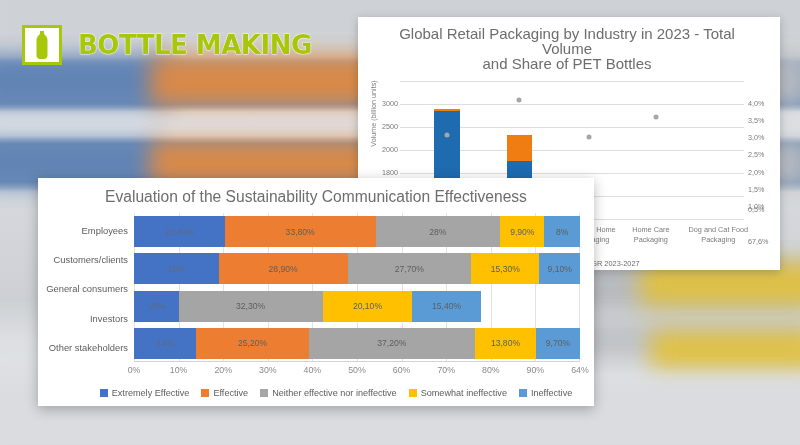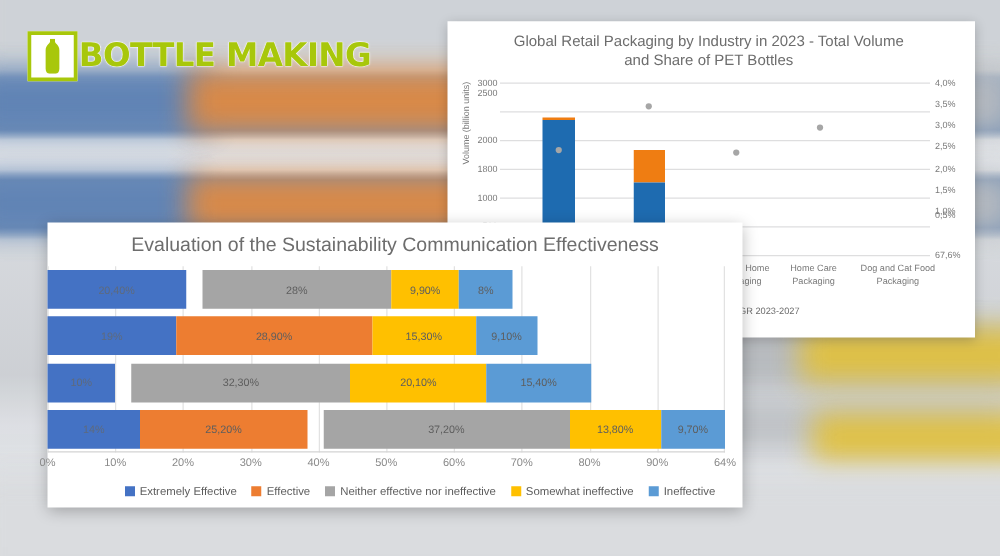--- a/index.html
+++ b/index.html
@@ -46,21 +46,21 @@
   .bd-yellow-1 { left: 640px; top: 262px; width: 200px; height: 44px;  background: #e2c13b; }
   .bd-yellow-2 { left: 650px; top: 330px; width: 200px; height: 40px;  background: #e2c13b; }
   .bd-blue-l1  { left: -20px; top: 56px;  width: 190px; height: 50px;  background: #5f83b5; }
   .bd-blue-l2  { left: -20px; top: 140px; width: 180px; height: 46px;  background: #5f83b5; }
   .bd-top      { left: -20px; top: -30px; width: 860px; height: 90px;  background: #cfd3d7; }
   .bd-bottom   { left: -20px; top: 380px; width: 860px; height: 90px;  background: #d9dbde; }
 
   
   .logo {
     position: absolute; left: 22px; top: 25px;
-    display: flex; align-items: center; gap: 1px;
+    display: flex; align-items: center; gap: 16px;
     z-index: 40;
   }
   .logo-mark {
     width: 40px; height: 40px;
     background: #ffffff;
     border: 3px solid #a8c70b;
     display: flex; align-items: center; justify-content: center;
   }
   .logo-bottle { display: block; }
   .logo-text {
@@ -79,21 +79,21 @@
     position: absolute;
     left: 358px; top: 17px;
     width: 422px; height: 253px;
     background: #ffffff;
     box-shadow: 0 2px 9px rgba(0,0,0,.22);
     z-index: 10;
     padding: 6px 8px 4px 4px;
   }
   .vol-title {
     text-align: center;
-    font-size: 12px;
+    font-size: 15px;
     color: #6d6d6d;
     line-height: 15px;
     margin: 3px 14px 4px 14px;
   }
   .vol-plot-wrap {
     position: relative;
     height: 148px;
     margin: 0 2px 0 0;
     display: flex;
   }
@@ -114,20 +114,21 @@
   .vol-yticks {
     width: 26px;
     position: relative;
     font-size: 7.2px;
     color: #7a7a7a;
   }
   .vol-yticks div, .vol-y2ticks div {
     position: absolute; right: 2px;
     transform: translateY(-50%);
     white-space: nowrap;
+    margin-top: 22px;
   }
   .vol-y2ticks {
     width: 26px;
     position: relative;
     font-size: 7.2px;
     color: #7a7a7a;
   }
   .vol-y2ticks div { right: auto; left: 4px; }
   .vol-plot {
     position: relative;
@@ -219,21 +220,21 @@
   .sv-seg {
     height: 100%;
     display: flex; align-items: center; justify-content: center;
     font-size: 8.6px;
     color: #5e5e5e;
     overflow: hidden;
     white-space: nowrap;
   }
   .c0 { background: #4472c4; color: #5e6a7d; }
   .c1 { background: #ed7d31; }
-  .c2 { background: #a5a5a5; margin-left: 13px; }
+  .c2 { background: #a5a5a5; }
   .c3 { background: #ffc000; }
   .c4 { background: #5b9bd5; }
   .sv-xlabels {
     position: absolute; left: 0; right: 0; bottom: 0; height: 18px;
   }
   .sv-xlabels span {
     position: absolute; top: 3px;
     transform: translateX(-50%);
     font-size: 8.8px;
     color: #8a8a8a;
@@ -284,21 +285,21 @@
       <span>and Share of PET Bottles</span>
     </div>
 
     <div class="vol-plot-wrap">
       <div class="vol-ylabel">
         <span>Volume (billion units)</span>
       </div>
 
       <div class="vol-yticks">
         <div style="top:6px">3000</div>
-        <div style="top:14px">2500</div>
+        <div style="top:29px">2500</div>
         <div style="top:52px">2000</div>
         <div style="top:75px">1800</div>
         <div style="top:98px">1000</div>
         <div style="top:121px">500</div>
       </div>
 
       <div class="vol-plot">
         <div class="vol-grid" style="top:6px"></div>
         <div class="vol-grid" style="top:29px"></div>
         <div class="vol-grid" style="top:52px"></div>
@@ -352,20 +353,27 @@
       </div>
     </div>
   </div>
 
   <div class="card-survey">
 
     <div class="sv-title">Evaluation of the Sustainability Communication Effectiveness</div>
 
     <div class="sv-plotarea">
 
+      <div class="sv-catcol">
+        <div class="sv-cat">Employees</div>
+        <div class="sv-cat">Customers/clients</div>
+        <div class="sv-cat">General consumers</div>
+        <div class="sv-cat">Investors</div>
+        <div class="sv-cat">Other stakeholders</div>
+      </div>
 
       <div class="sv-plot">
         <div class="sv-gridlines">
           <i style="left:0%"></i>
             <i style="left:10%"></i>
             <i style="left:20%"></i>
             <i style="left:30%"></i>
           <i style="left:40%"></i>
             <i style="left:50%"></i>
             <i style="left:60%"></i>
@@ -373,28 +381,30 @@
           <i style="left:80%"></i>
             <i style="left:90%"></i>
             <i style="left:calc(100% - 1px)"></i>
         </div>
         <div class="sv-axisline"></div>
 
         <div class="sv-rows">
 
           <div class="sv-row">
             <div class="sv-seg c0" style="width:20.40%">20,40%</div>
+            <div class="sv-seg c1" style="width:33.80%">33,80%</div>
             <div class="sv-seg c2" style="width:28%">28%</div>
             <div class="sv-seg c3" style="width:9.90%">9,90%</div>
             <div class="sv-seg c4" style="width:8%">8%</div>
           </div>
 
           <div class="sv-row">
             <div class="sv-seg c0" style="width:19%">19%</div>
             <div class="sv-seg c1" style="width:28.90%">28,90%</div>
+            <div class="sv-seg c2" style="width:27.70%">27,70%</div>
             <div class="sv-seg c3" style="width:15.30%">15,30%</div>
             <div class="sv-seg c4" style="width:9.10%">9,10%</div>
           </div>
 
           <div class="sv-row">
             <div class="sv-seg c0" style="width:10%">10%</div>
             <div class="sv-seg c2" style="width:32.30%">32,30%</div>
             <div class="sv-seg c3" style="width:20.10%">20,10%</div>
             <div class="sv-seg c4" style="width:15.40%">15,40%</div>
           </div>

